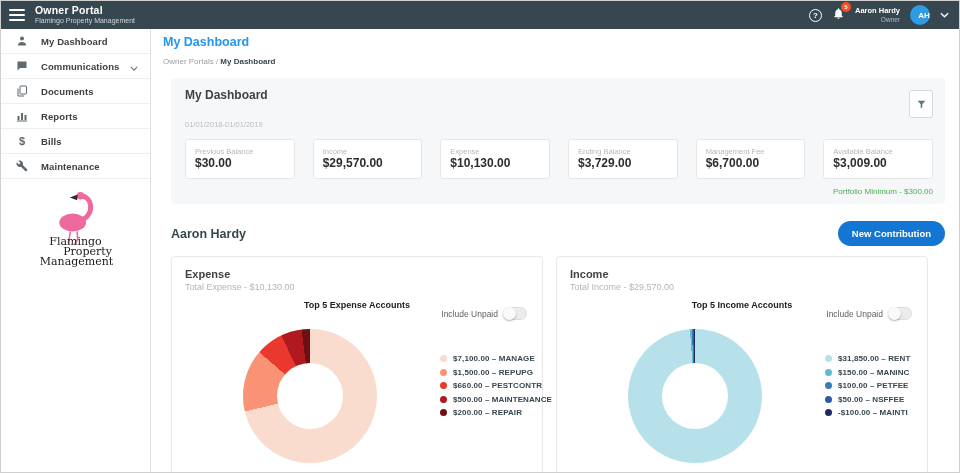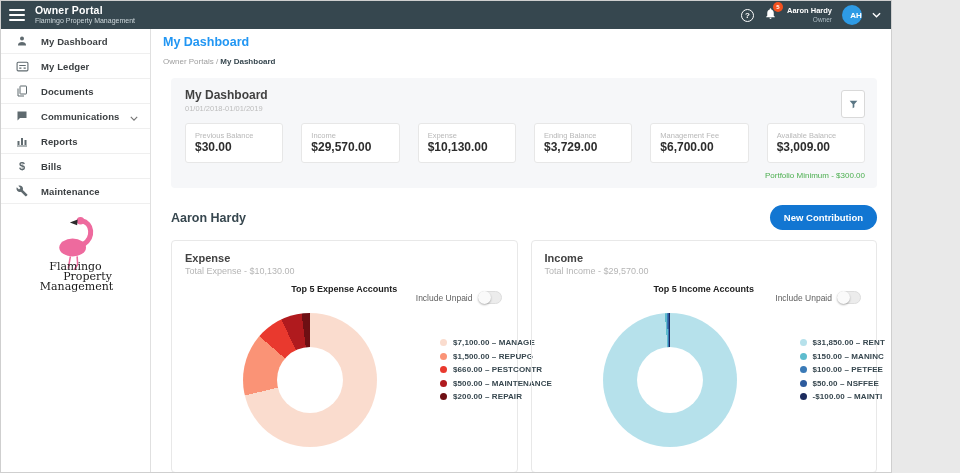--- a/index.html
+++ b/index.html
@@ -1,18 +1,18 @@
 <!DOCTYPE html>
 <html><head>
 <meta charset="utf-8">
 <style>
   * { margin:0; padding:0; box-sizing:border-box; }
   html,body { background:#e9e9e9; }
   body { font-family:"Liberation Sans", sans-serif; }
-  .screen { width:892px; height:473px; background:#fff; position:relative; overflow:hidden; border:1px solid #cfcfcf; }
+  .screen { width:960px; height:473px; background:#fff; position:relative; overflow:hidden; border:1px solid #cfcfcf; }
 
   
   .topbar { height:28px; background:#36474f; display:flex; align-items:center; padding:0 10px 0 8px; color:#fff; }
   .hamburger { width:16px; height:12px; display:flex; flex-direction:column; justify-content:space-between; cursor:pointer; margin-right:10px; }
   .hamburger span { display:block; height:2px; background:#fff; border-radius:1px; }
   .brand-title { font-size:10.5px; font-weight:bold; line-height:11px; letter-spacing:.2px; }
   .brand-sub { font-size:7px; color:#cfd8dc; line-height:9px; }
   .topbar-right { margin-left:auto; display:flex; align-items:center; gap:10px; }
   .help-icon { width:13px; height:13px; border:1.3px solid #fff; border-radius:50%; font-size:8px; font-weight:bold; display:flex; align-items:center; justify-content:center; cursor:pointer; }
   .bell-wrap { position:relative; cursor:pointer; }
@@ -38,21 +38,21 @@
   .logo-text div:nth-child(3){ padding-left:2px; }
 
   
   .content { flex:1; overflow:hidden; padding:6px 14px 0 12px; }
   .crumb-title { color:#2196f3; font-size:12.5px; font-weight:bold; }
   .crumb-path { font-size:8px; color:#9e9e9e; margin-top:8px; }
   .crumb-current { color:#37474f; font-weight:bold; }
 
   .summary-panel { margin-top:12px; margin-left:8px; background:#f6f7f9; border-radius:4px; padding:10px 12px 8px 14px; position:relative; }
   .panel-title { font-size:12px; font-weight:bold; color:#424242; }
-  .panel-date { font-size:7.5px; color:#bdbdbd; margin-top:2px; }
+  .panel-date { font-size:7.5px; color:#bdbdbd; margin-top:18px; }
   .filter-btn { position:absolute; top:12px; right:12px; width:24px; height:28px; background:#fff; border:1px solid #d9d9d9; border-radius:3px; display:flex; align-items:center; justify-content:center; cursor:pointer; }
   .cards-row { display:flex; gap:18px; margin-top:10px; }
   .sum-card { flex:1; background:#fff; border:1px solid #e7e7e7; border-radius:3px; padding:7px 9px 8px; }
   .sum-label { font-size:7.5px; color:#b8b8b8; }
   .sum-value { font-size:12px; font-weight:bold; color:#2d2d2d; }
   .portfolio-min { text-align:right; font-size:8px; color:#4caf50; margin-top:8px; }
 
   .owner-row { display:flex; align-items:center; margin:17px 0 10px 8px; }
   .owner-name { font-size:12.5px; font-weight:bold; color:#37474f; }
   .contrib-btn { margin-left:auto; background:#1276d2; color:#fff; font-size:9.5px; font-weight:bold; border:none; border-radius:13px; padding:7px 14px; cursor:pointer; font-family:inherit; }
@@ -118,46 +118,37 @@
         <span class="nav-icon">
             <svg width="12" height="12" viewBox="0 0 24 24" fill="#5f6a6f">
               <circle cx="12" cy="7" r="4"></circle>
               <path d="M4 20c0-4 3.6-6 8-6s8 2 8 6v1H4z"></path>
             </svg>
           </span>
         <span class="nav-label">My Dashboard</span>
       </div>
       <div class="nav-item">
         <span class="nav-icon">
-            <svg width="13" height="11" viewBox="0 0 24 20" fill="none" stroke="#5f6a6f" stroke-width="2">
-              <rect x="2" y="2" width="20" height="16" rx="2"></rect>
-              <path d="M6 13h4M14 13h4M6 8h12"></path>
-            </svg>
-          </span>
-        <span class="nav-label">My Ledger</span>
-      </div>
-      <div class="nav-item">
-        <span class="nav-icon">
-            <svg width="12" height="12" viewBox="0 0 24 24" fill="none" stroke="#5f6a6f" stroke-width="2">
-              <rect x="8" y="2" width="13" height="16" rx="1"></rect>
-              <path d="M4 7v15h12"></path>
-            </svg>
-          </span>
-        <span class="nav-label">Documents</span>
-      </div>
-      <div class="nav-item">
-        <span class="nav-icon">
             <svg width="12" height="12" viewBox="0 0 24 24" fill="#5f6a6f">
               <path d="M3 3h18v13H8l-5 5z"></path>
             </svg>
           </span>
         <span class="nav-label">Communications</span>
         <span class="nav-chevron"><svg width="8" height="5" viewBox="0 0 10 6">
               <path d="M1 1l4 4 4-4" stroke="#757575" stroke-width="1.4" fill="none"></path>
             </svg></span>
+      </div>
+      <div class="nav-item">
+        <span class="nav-icon">
+            <svg width="12" height="12" viewBox="0 0 24 24" fill="none" stroke="#5f6a6f" stroke-width="2">
+              <rect x="8" y="2" width="13" height="16" rx="1"></rect>
+              <path d="M4 7v15h12"></path>
+            </svg>
+          </span>
+        <span class="nav-label">Documents</span>
       </div>
       <div class="nav-item">
         <span class="nav-icon">
             <svg width="12" height="12" viewBox="0 0 24 24" fill="#5f6a6f">
               <rect x="3" y="12" width="4" height="8"></rect>
               <rect x="10" y="6" width="4" height="14"></rect>
               <rect x="17" y="10" width="4" height="10"></rect>
               <rect x="2" y="21" width="20" height="2"></rect>
             </svg>
           </span>

